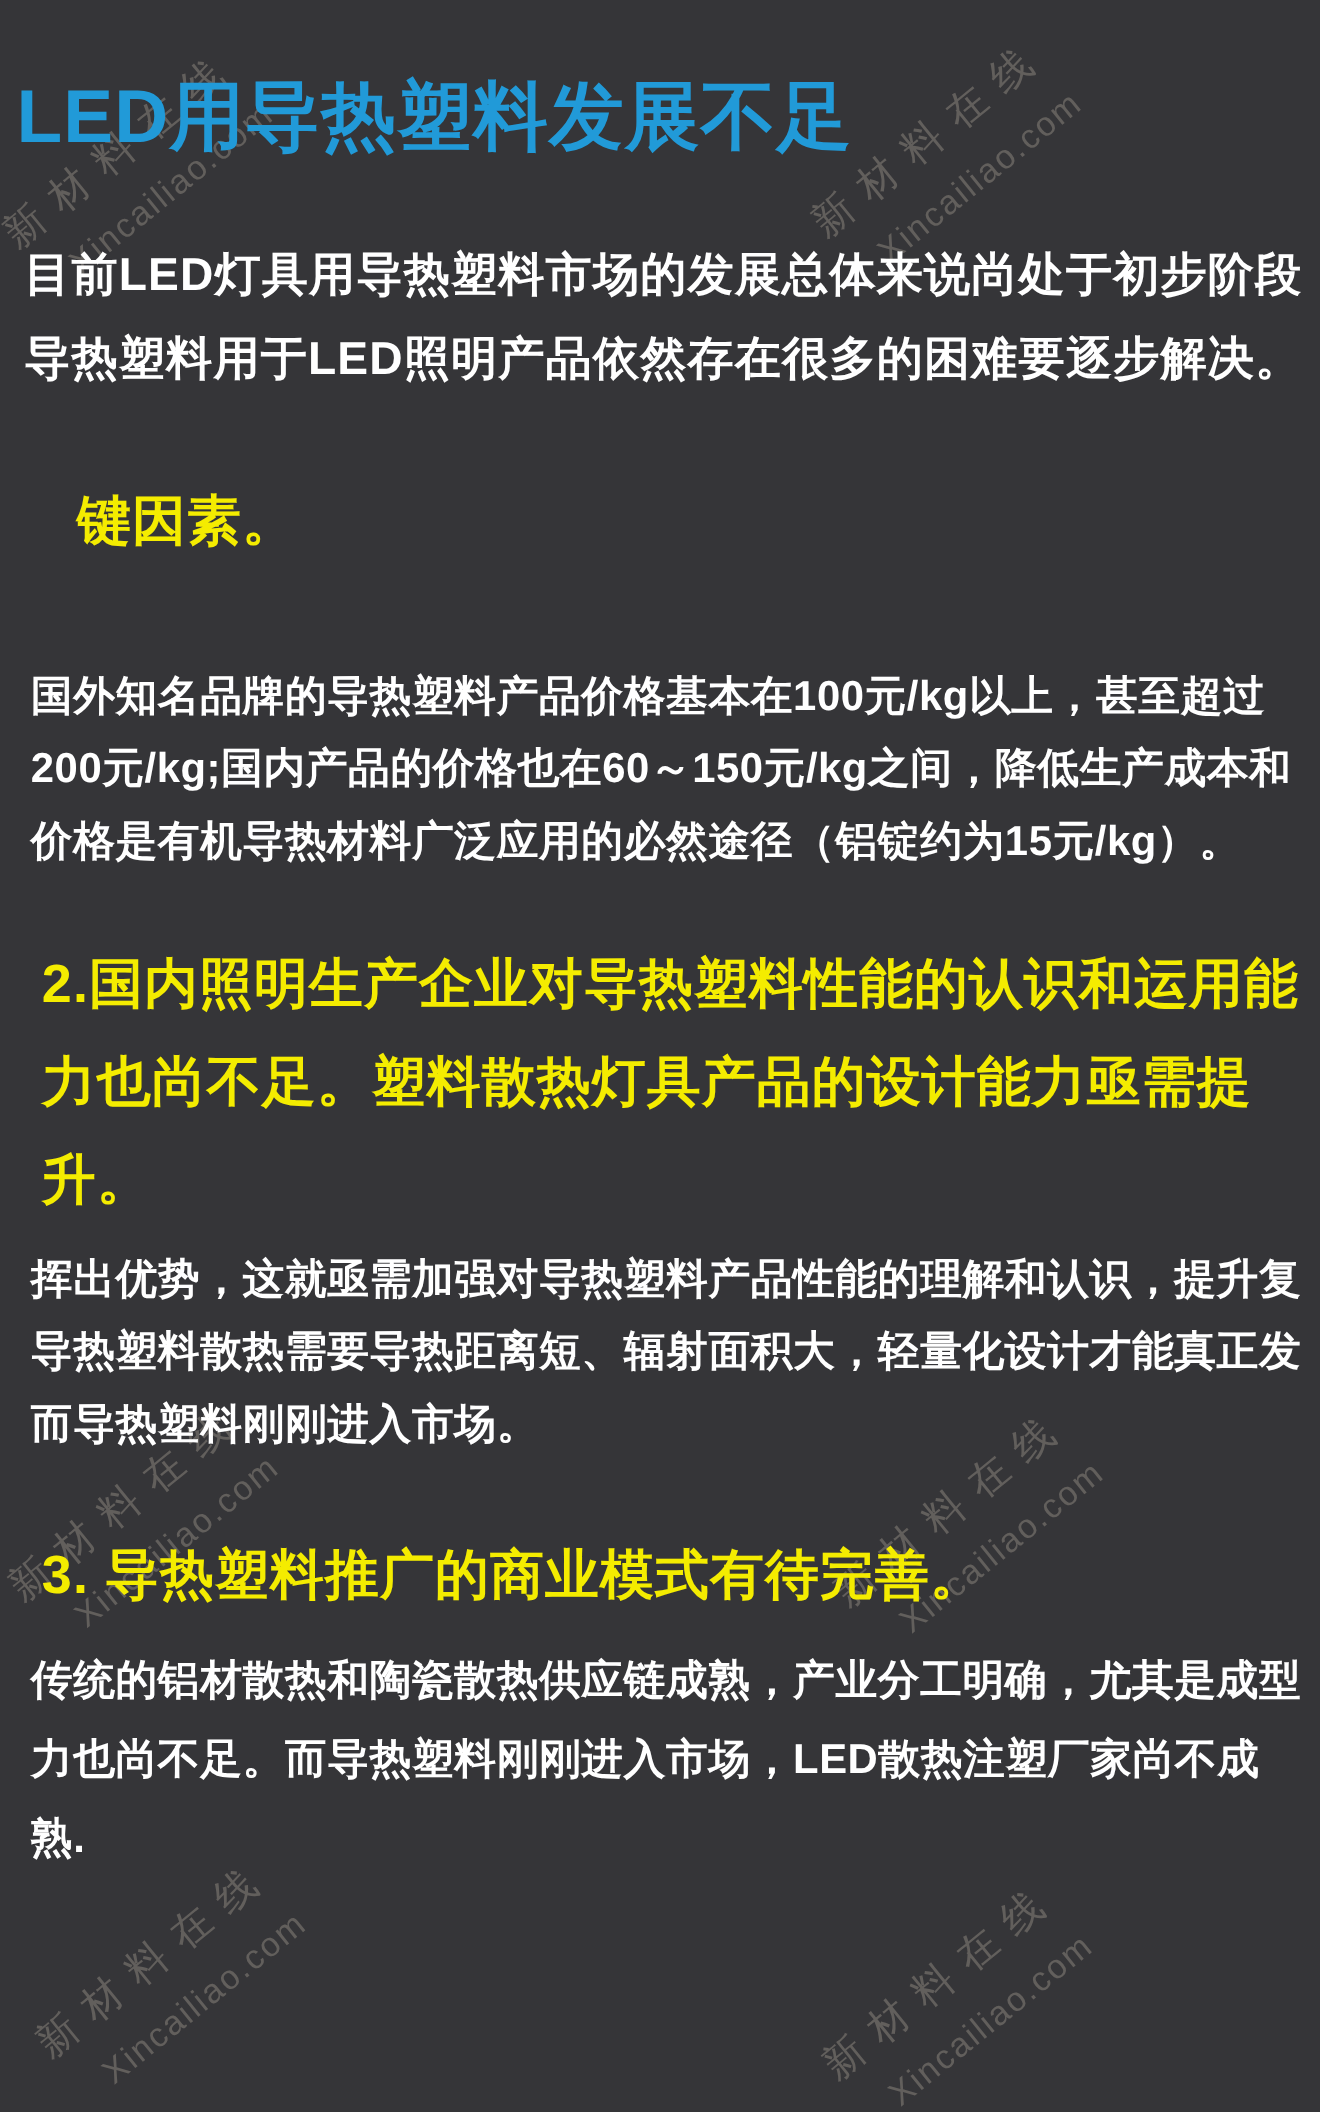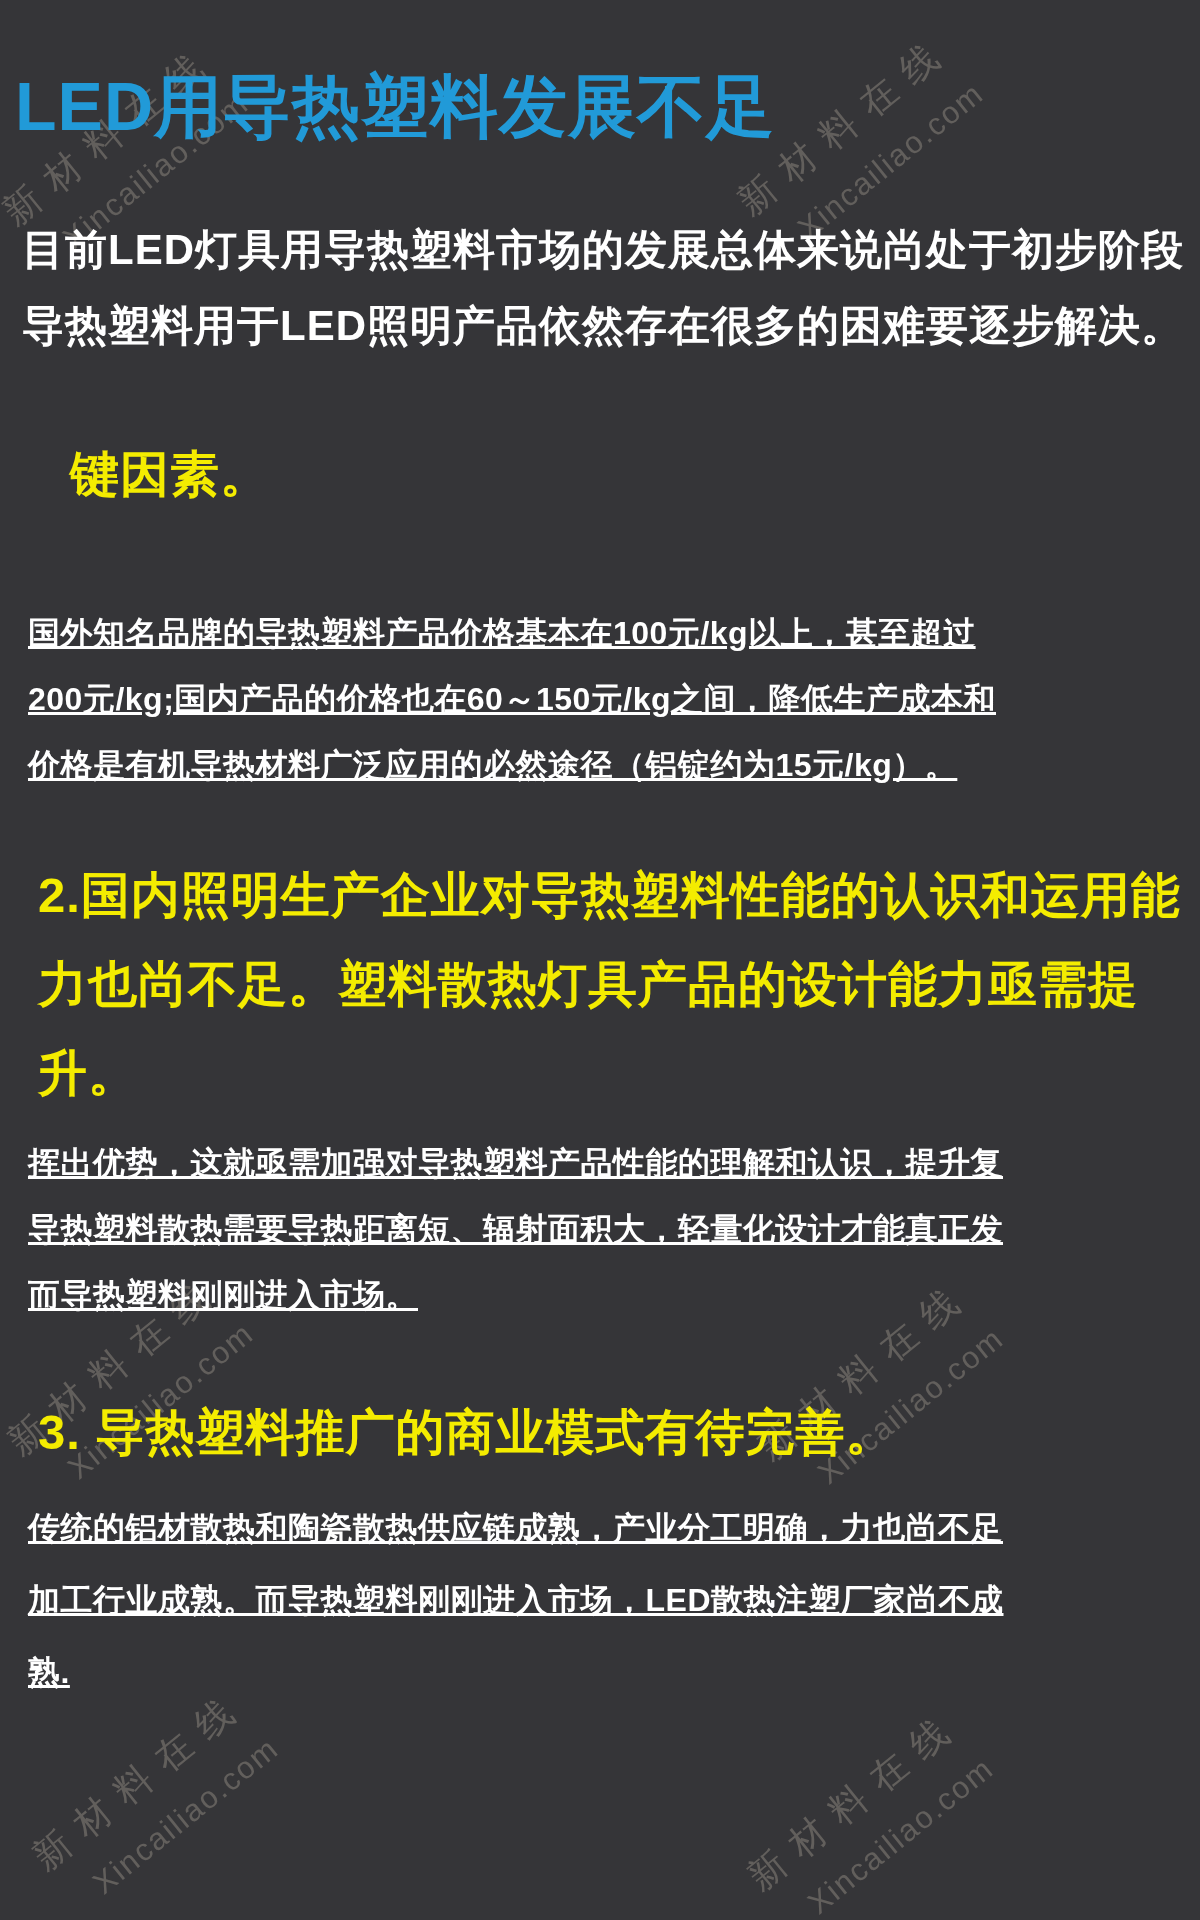--- a/index.html
+++ b/index.html
@@ -62,23 +62,22 @@
   .sec-heading .line {
     height: 89px; line-height: 89px;
     font-size: 49px; font-weight: 800;
     letter-spacing: 1px;
   }
   .sec-heading .line.indent { padding-left: 32px; }
 
   .sec-body { left: 28px; color: #ffffff; }
   .sec-body .line {
     height: 66px; line-height: 66px;
-    font-size: 32px; font-weight: 600;
+    font-size: 38px; font-weight: 600;
     letter-spacing: 0.5px;
-    text-decoration: underline;
   }
   .sec-body.loose .line { height: 72px; line-height: 72px; }
 
   .h1-block { top: 430px; }
   .b1-block { top: 600px; }
   .h2-block { top: 851px; }
   .b2-block { top: 1130px; }
   .h3-block { top: 1402px; }
   .h3-block .line { height: 60px; line-height: 60px; }
   .b3-block { top: 1492px; }
@@ -137,18 +136,18 @@
   <div class="abs sec-body b2-block">
     <div class="line">挥出优势，这就亟需加强对导热塑料产品性能的理解和认识，提升复</div>
     <div class="line">导热塑料散热需要导热距离短、辐射面积大，轻量化设计才能真正发</div>
     <div class="line">而导热塑料刚刚进入市场。</div>
   </div>
 
   <div class="abs sec-heading h3-block">
     <div class="line">3. 导热塑料推广的商业模式有待完善。</div>
   </div>
   <div class="abs sec-body loose b3-block">
-    <div class="line">传统的铝材散热和陶瓷散热供应链成熟，产业分工明确，力也尚不足</div>
-    <div class="line">加工行业成熟。而导热塑料刚刚进入市场，LED散热注塑厂家尚不成</div>
+    <div class="line">传统的铝材散热和陶瓷散热供应链成熟，产业分工明确，尤其是成型</div>
+    <div class="line">力也尚不足。而导热塑料刚刚进入市场，LED散热注塑厂家尚不成</div>
     <div class="line">熟.</div>
   </div>
 
 </div>
 
 </body></html>

